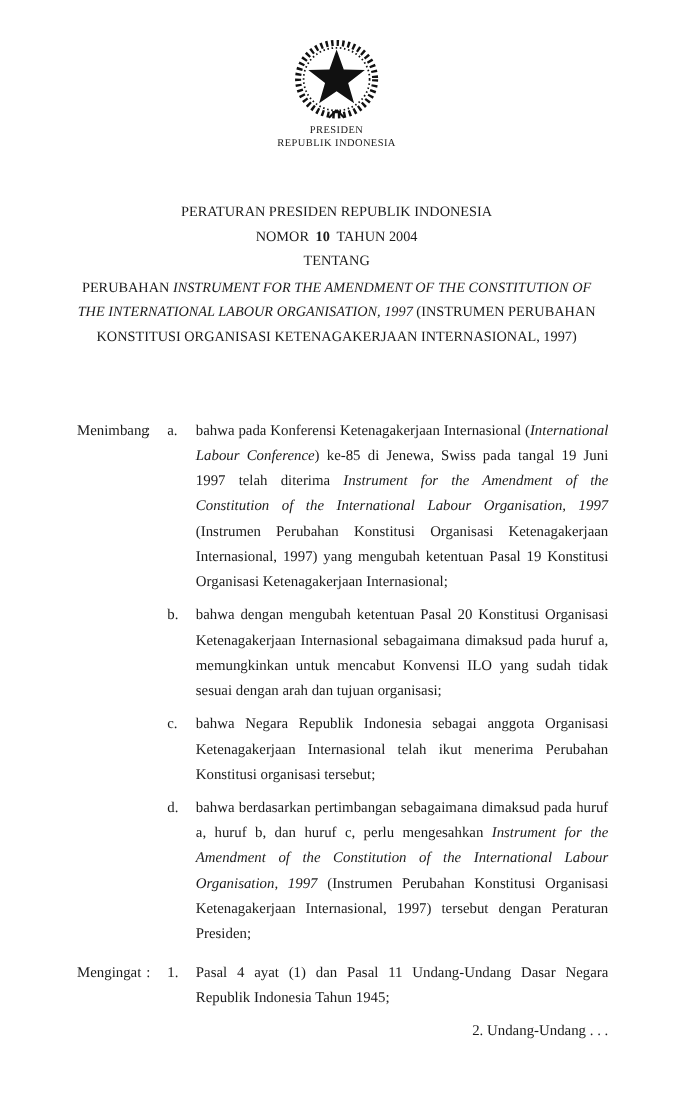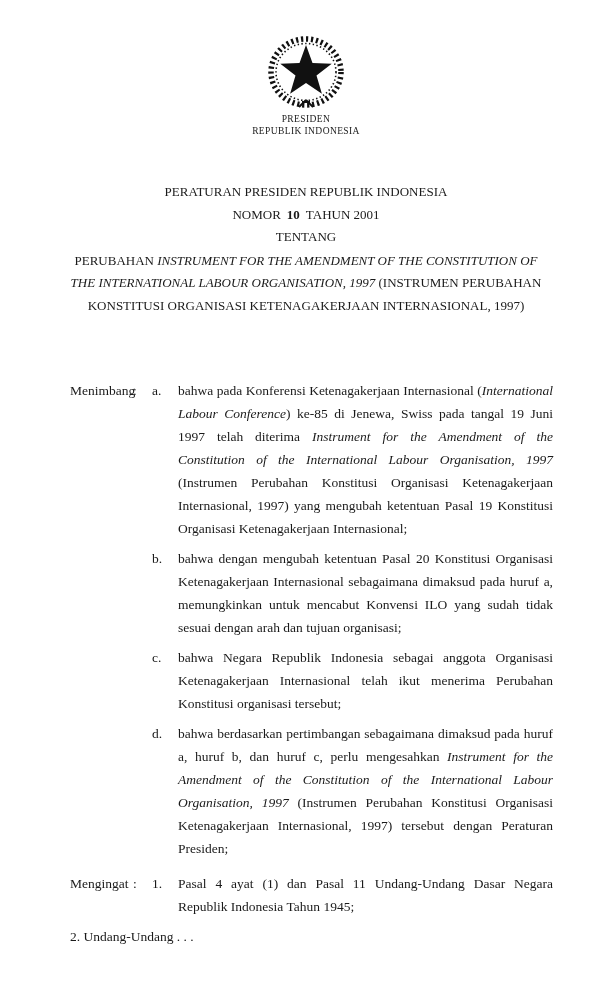--- a/index.html
+++ b/index.html
@@ -21,21 +21,21 @@
   .it { font-style:italic; }
   
   .preamble { position:absolute; top:322px; left:0; width:100%; text-align:center; font-size:13px; }
   .preamble p { margin:0; line-height:27px; }
   
   .clauses { position:absolute; top:379px; left:70px; width:483px; font-size:13.5px; line-height:23px; }
   .row { display:grid; grid-template-columns:63px 19px 26px 1fr; margin-bottom:7px; }
   .row .cell { line-height:23px; }
   .row .text { text-align:justify; }
   .mengingat-block { margin-top:12px; }
-  .catchword { margin-top:0; line-height:23px; }
+  .catchword { margin-top:0; text-align:right; line-height:23px; }
 </style>
 </head>
 <body>
 
 <div class="page">
 
   <div class="emblem">
     <svg width="88" height="74" viewBox="0 0 88 74">
       <g>
         <ellipse cx="44" cy="36" rx="35" ry="33" fill="none" stroke="#111111" stroke-width="5.5" stroke-dasharray="2.2 2.8"></ellipse>
@@ -47,21 +47,21 @@
         <path d="M44 64 l7 7"></path>
         <path d="M40 66 l8 0"></path>
       </g>
     </svg>
     <div class="emblem-caption">PRESIDEN</div>
     <div class="emblem-caption" style="margin-top:0">REPUBLIK INDONESIA</div>
   </div>
 
   <div class="heading">
     <p>PERATURAN PRESIDEN REPUBLIK INDONESIA</p>
-    <p><span>NOMOR</span><span class="nomor-num">10</span><span>TAHUN 2001</span></p>
+    <p><span>NOMOR</span><span class="nomor-num">10</span><span>TAHUN 2004</span></p>
     <p>TENTANG</p>
     <div class="subject">
       <p><span>PERUBAHAN </span><span class="it">INSTRUMENT FOR THE AMENDMENT OF THE  CONSTITUTION  OF</span></p>
       <p><span class="it">THE INTERNATIONAL LABOUR ORGANISATION, 1997</span><span> (INSTRUMEN PERUBAHAN</span></p>
       <p><span>KONSTITUSI ORGANISASI KETENAGAKERJAAN INTERNASIONAL, 1997)</span></p>
     </div>
   </div>
 
 
   <div class="clauses">

